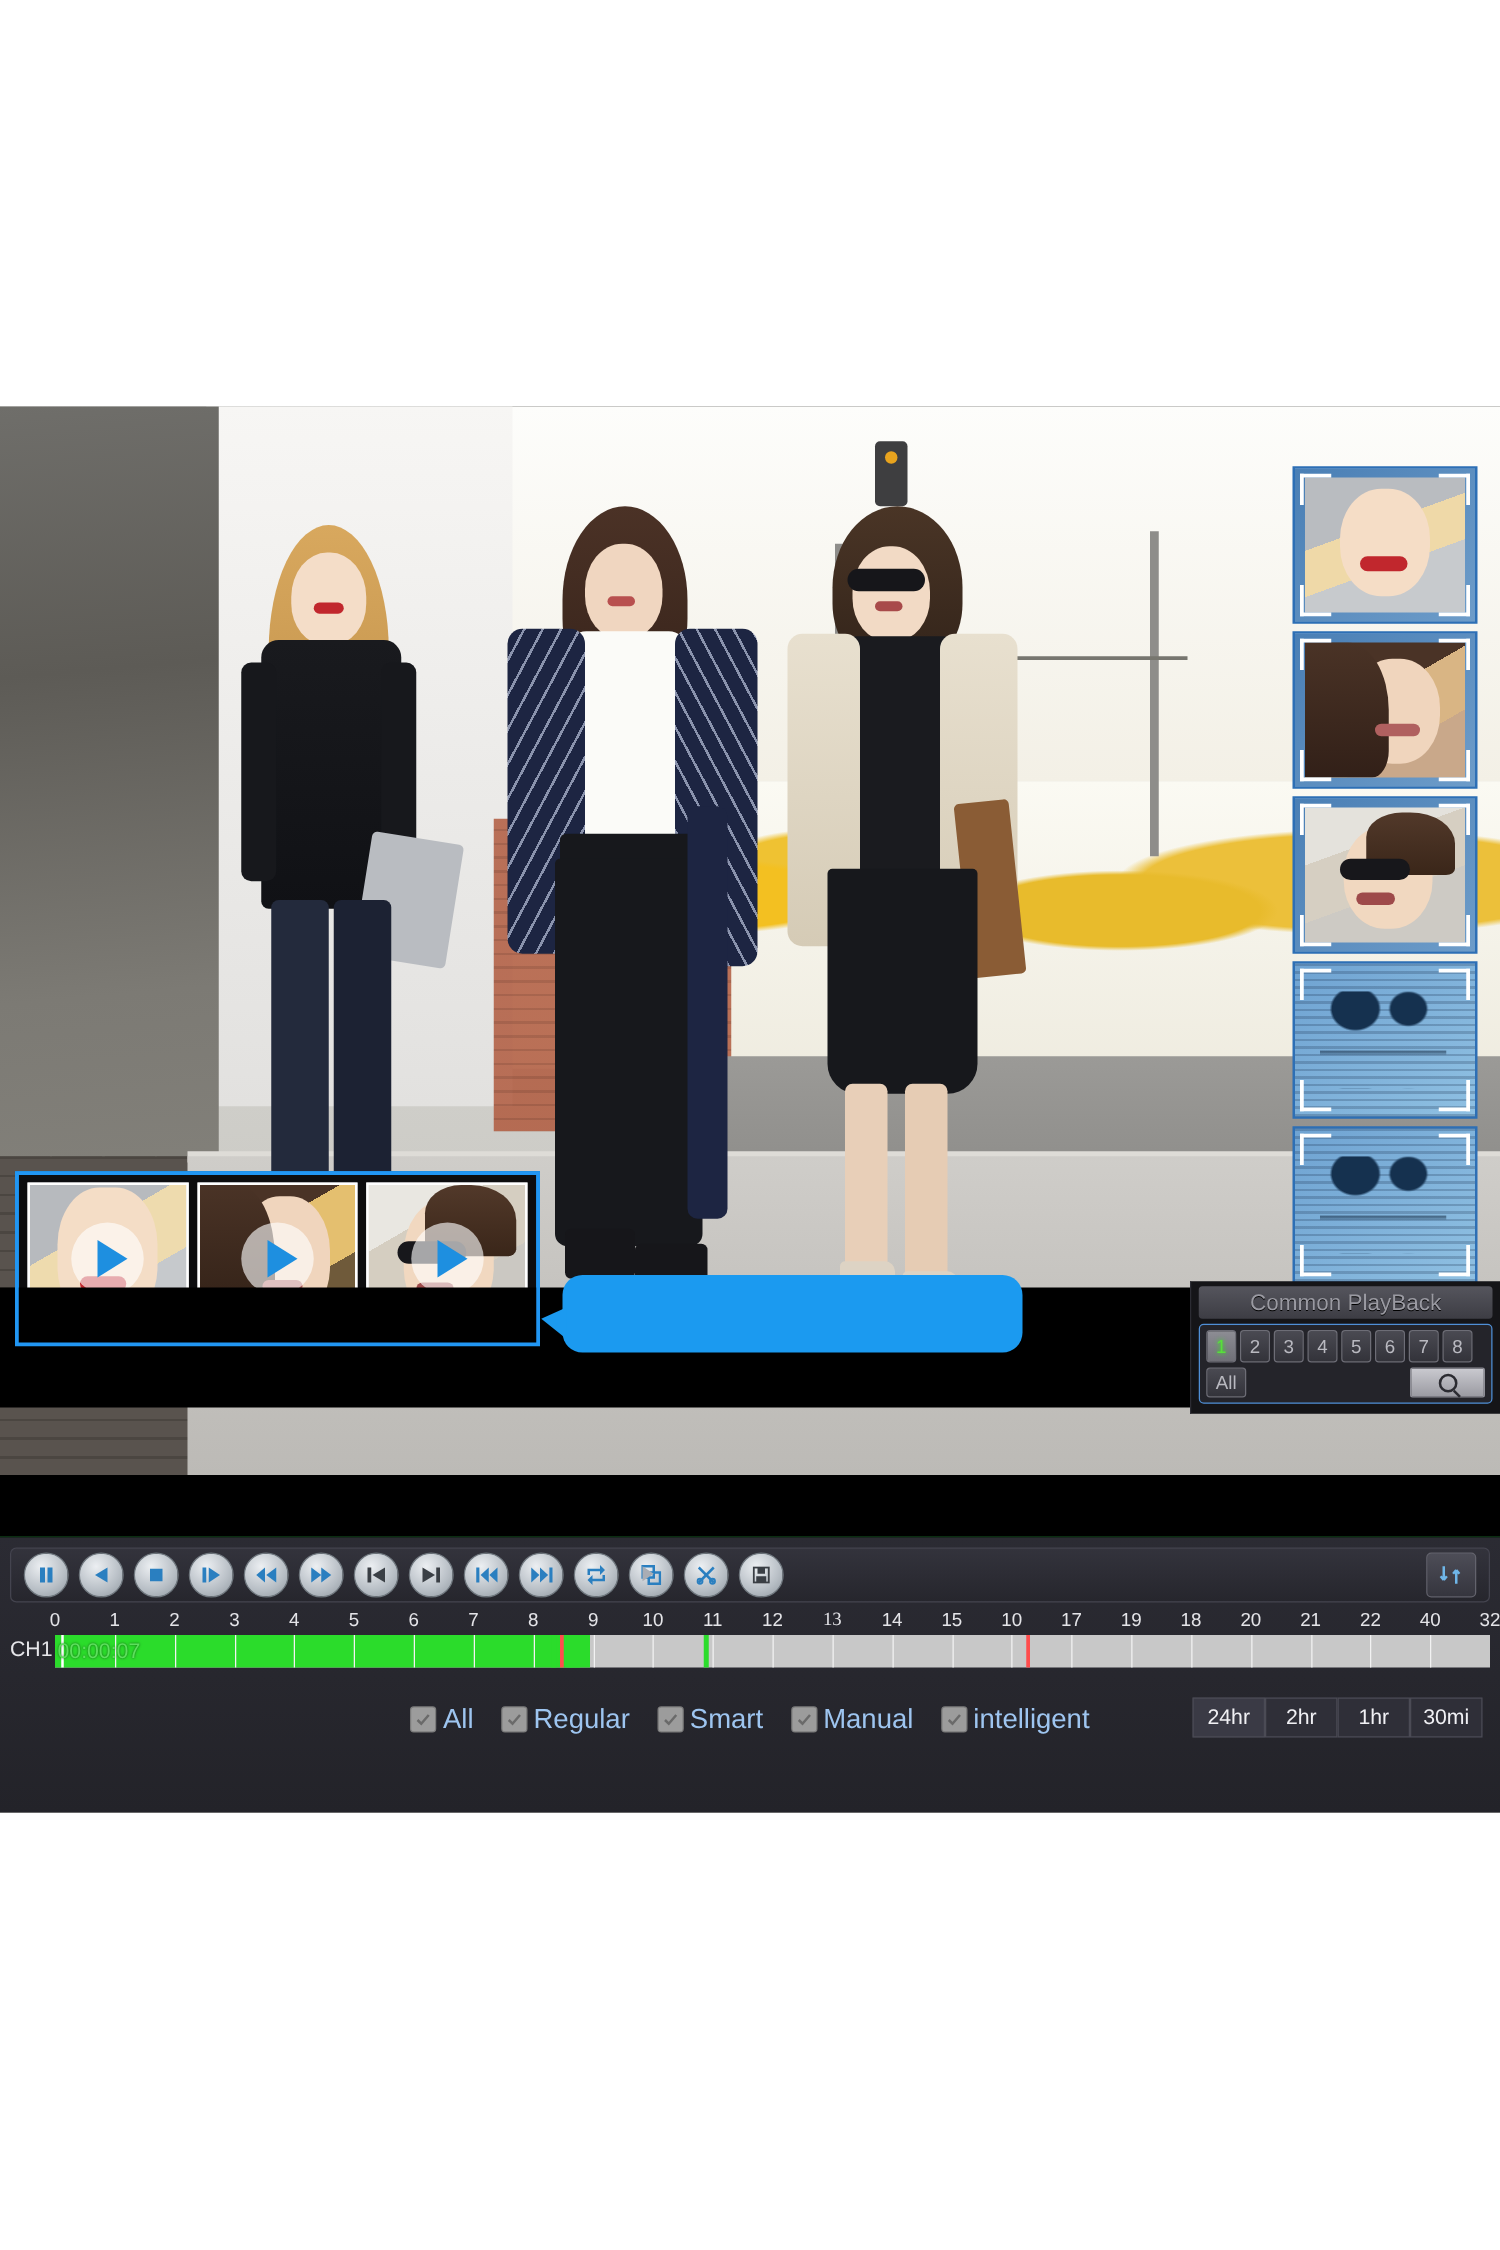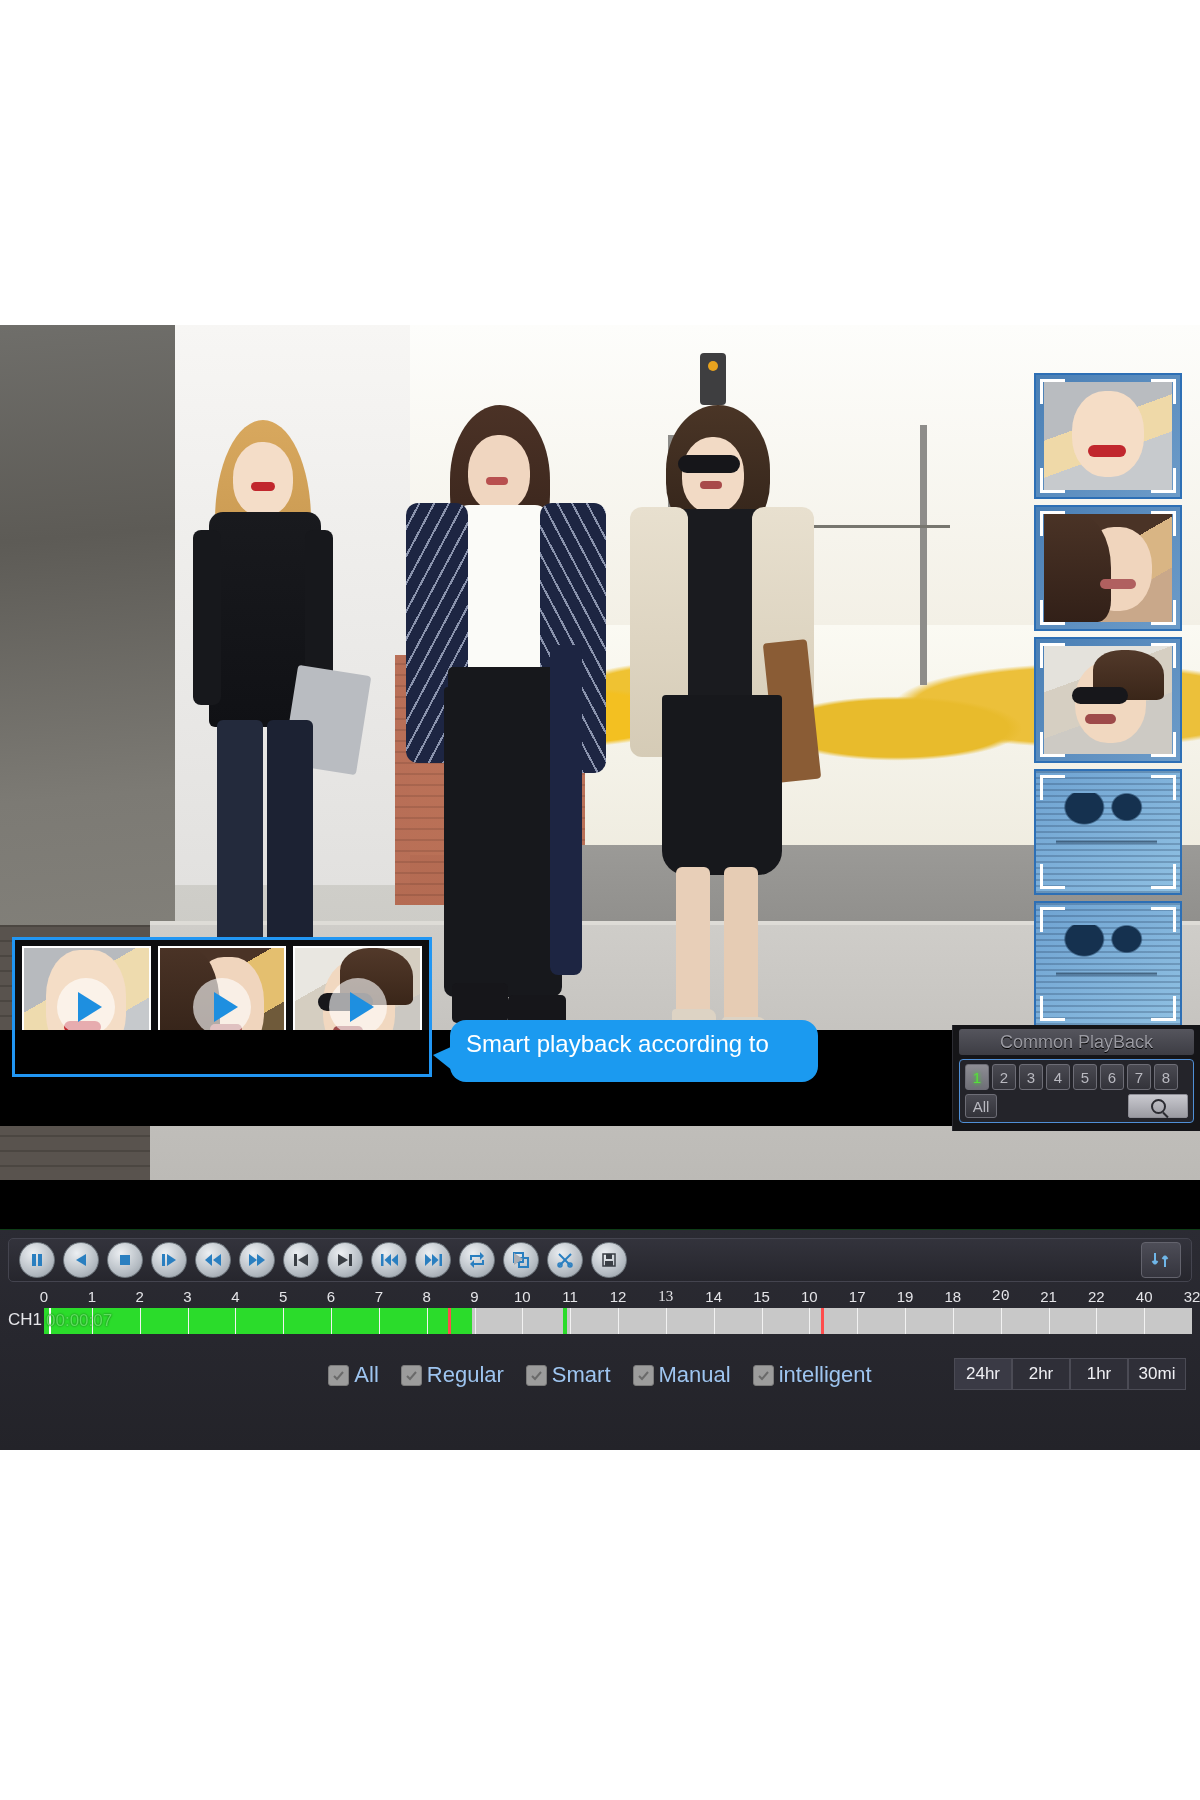--- a/index.html
+++ b/index.html
@@ -301,21 +301,20 @@
             </div>
         </div>
       </div>
     </div>
 
     <div style="position:absolute;left:0;top:705px;width:1200px;height:96px;background:#000;"></div>
     <div style="position:absolute;left:12px;top:612px;width:420px;height:140px;border:3px solid #2196f3;box-sizing:border-box;pointer-events:none;"></div>
 
     <div class="callout">
       <div class="tail"></div>
-      <div>Smart playback according to</div>
     </div>
 
     <div class="side-panel">
       <div class="panel-title">Common PlayBack</div>
       <div class="panel-body">
         <div class="ch-row">
           <div class="ch-btn active">1</div>
           <div class="ch-btn">2</div>
           <div class="ch-btn">3</div>
           <div class="ch-btn">4</div>
@@ -451,21 +450,21 @@
             <span class="tick" style="left: 41.6667%;">10</span>
             <span class="tick" style="left: 45.8333%;">11</span>
             <span class="tick" style="left: 50%;">12</span>
             <span class="tick" style="left: 54.1667%; font-family: Liberation Serif, serif;">13</span>
             <span class="tick" style="left: 58.3333%;">14</span>
             <span class="tick" style="left: 62.5%;">15</span>
             <span class="tick" style="left: 66.6667%;">10</span>
             <span class="tick" style="left: 70.8333%;">17</span>
             <span class="tick" style="left: 75%;">19</span>
             <span class="tick" style="left: 79.1667%;">18</span>
-            <span class="tick" style="left: 83.3333%; font-family: Liberation Mono, monospace;">20</span>
+            <span class="tick" style="left: 83.3333%;">20</span>
             <span class="tick" style="left: 87.5%;">21</span>
             <span class="tick" style="left: 91.6667%;">22</span>
             <span class="tick" style="left: 95.8333%;">40</span>
             <span class="tick" style="left: 100%;">32</span>
           </div>
         <div class="track-wrap">
           <div class="track" id="track">
               <div class="seg seg-rec" style="left: 0%; width: 37.2917%;"></div>
               <div class="seg-div" style="left: 4.16667%;"></div>
               <div class="seg-div" style="left: 8.33333%;"></div>

